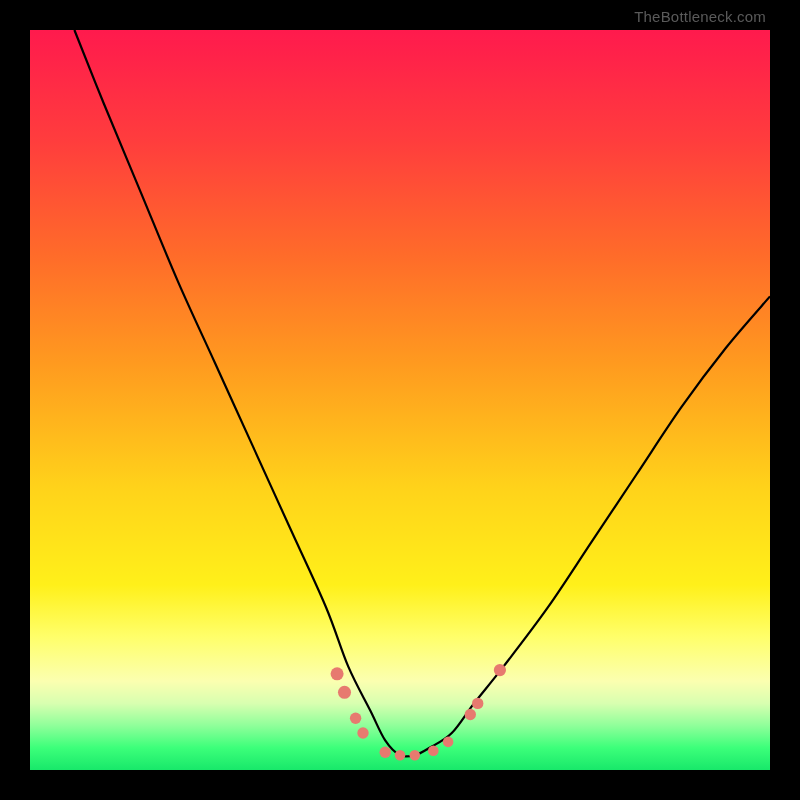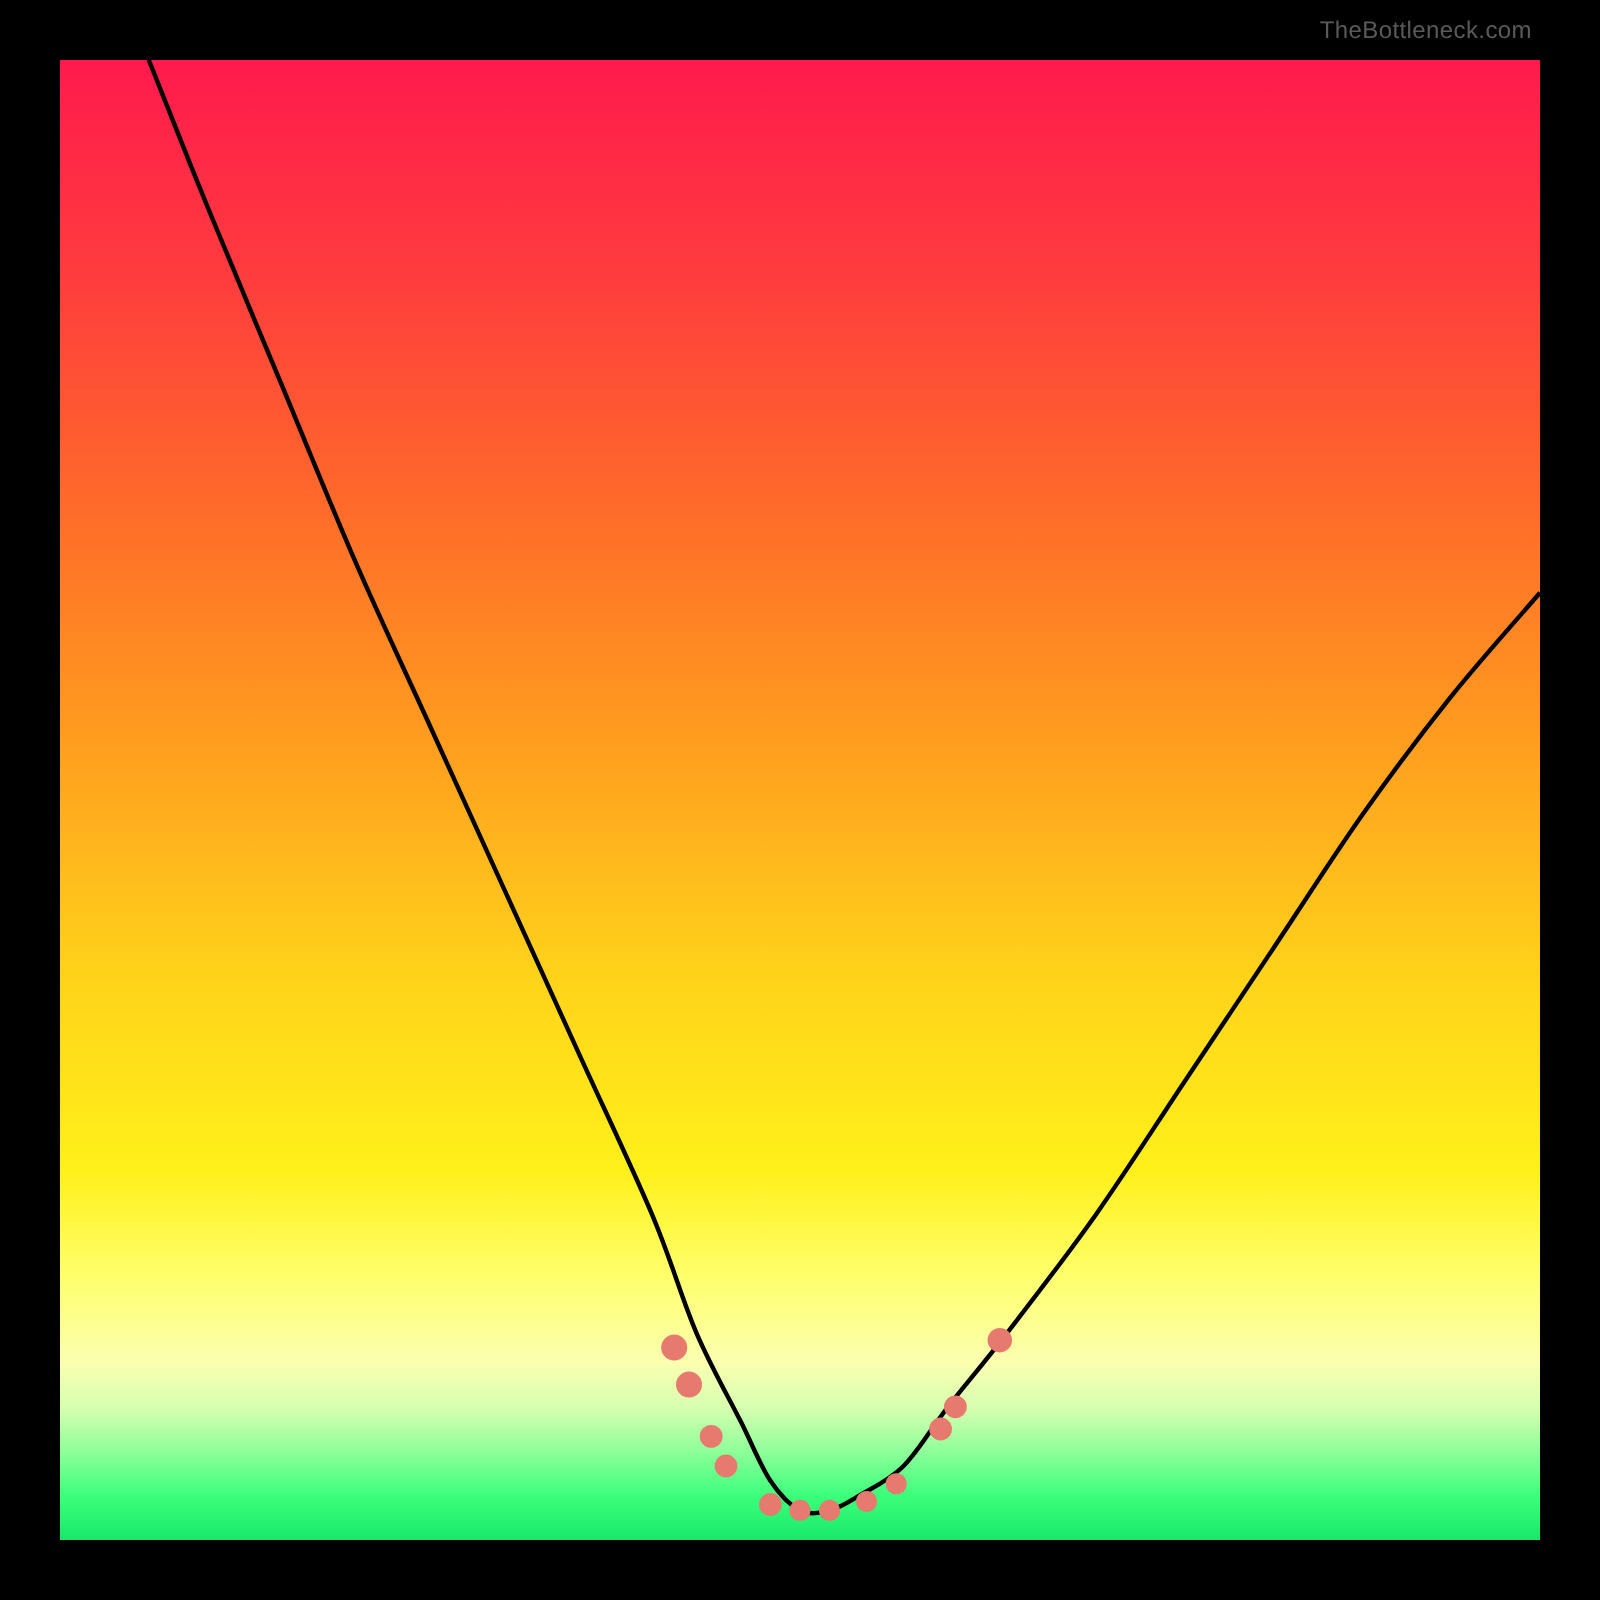--- a/index.html
+++ b/index.html
@@ -30,21 +30,21 @@
       #8fff9a 94%,
       #3cff7a 97%,
       #18e86a 100%
     );
   }
   .attribution {
     position: absolute;
     top: 8px;
     right: 34px;
     color: #5a5a5a;
-    font-size: 12px;
+    font-size: 15px;
     font-weight: 500;
     letter-spacing: 0.2px;
   }
   svg.curve {
     position: absolute;
     left: 0; top: 0;
     width: 740px;
     height: 740px;
     overflow: visible;
   }

